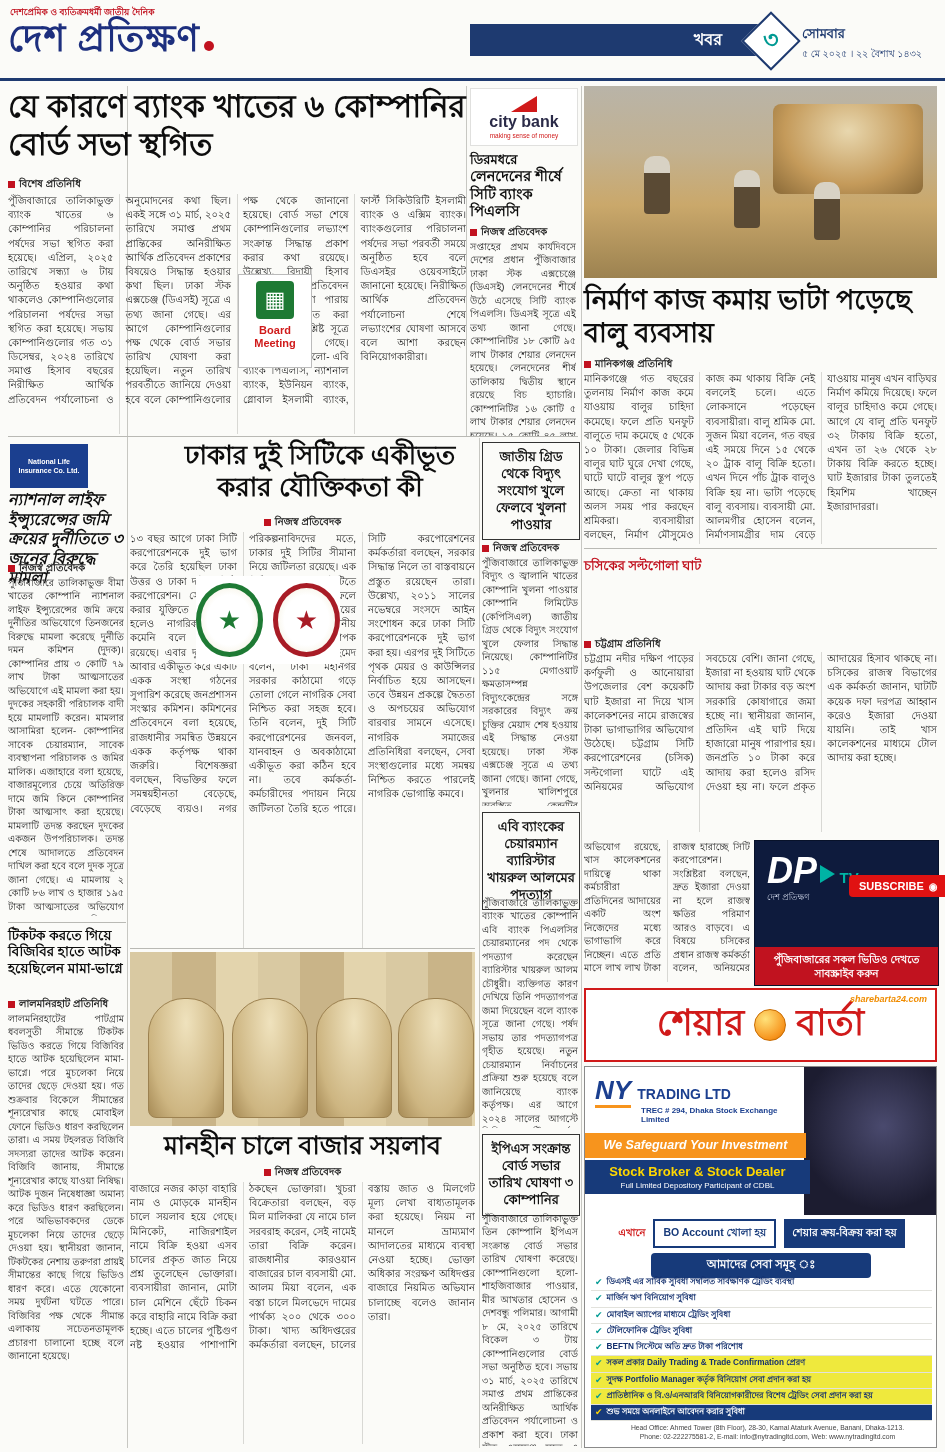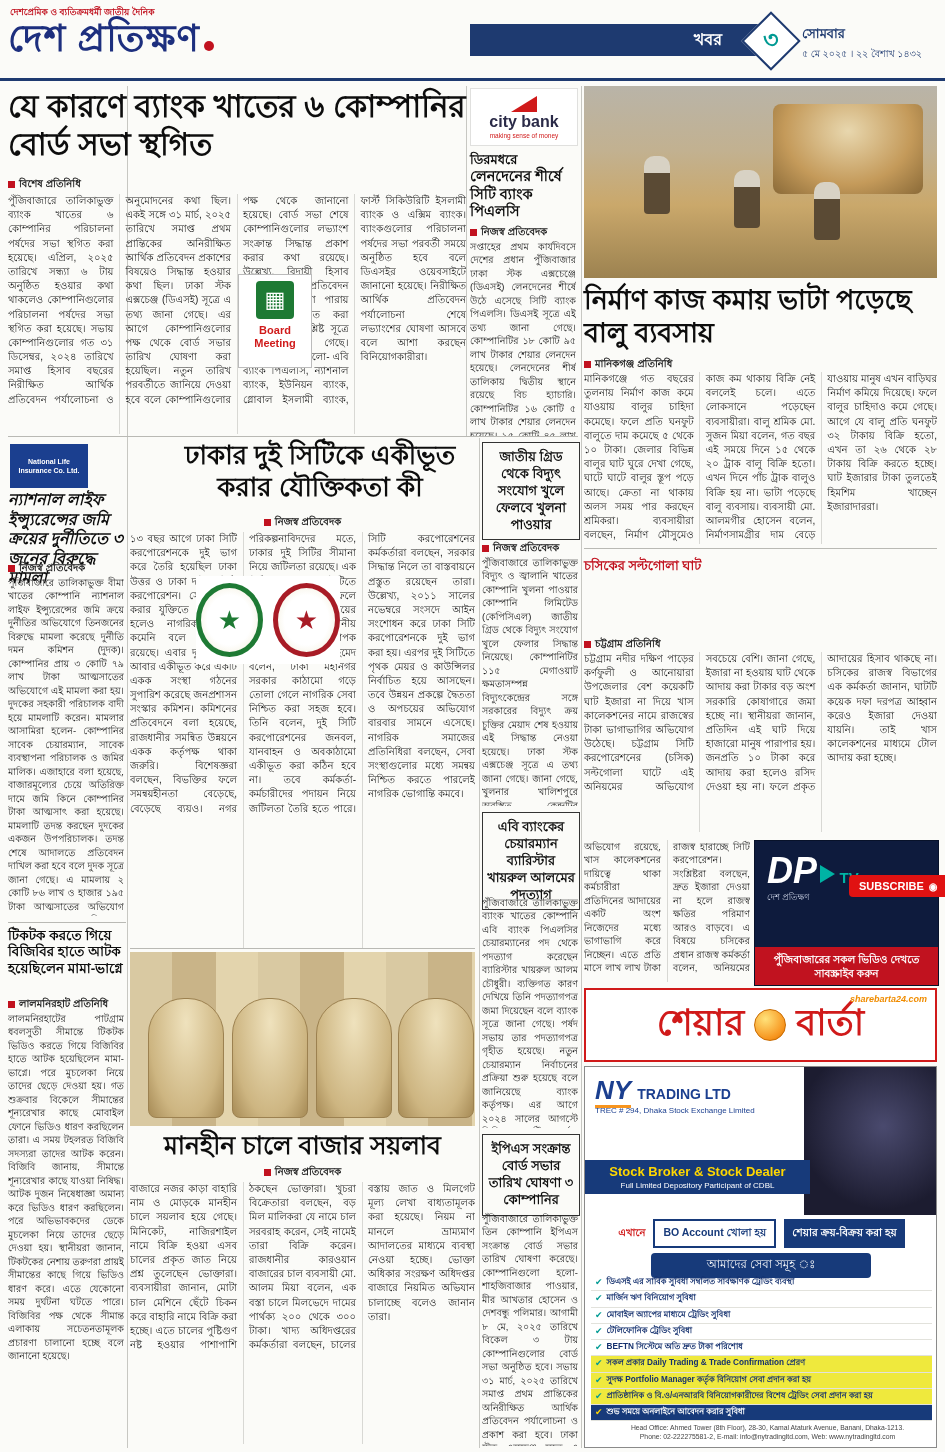--- a/index.html
+++ b/index.html
@@ -49,29 +49,29 @@
   .subscribe{background:#e01212;color:#fff;font-weight:800;font-size:11px;border-radius:4px;padding:5px 10px;display:inline-flex;align-items:center;gap:5px;border:none;}
   .dp-caption{position:absolute;left:0;bottom:0;width:100%;background:#c1121f;color:#fff;font-size:10.5px;font-weight:700;text-align:center;padding:5px 6px;box-sizing:border-box;line-height:1.35;}
   .ad-sb{background:#fff;border:2.5px solid #d01a1a;box-sizing:border-box;}
   .sb-url{position:absolute;right:8px;top:4px;color:#f08c00;font-size:9px;font-weight:700;font-style:italic;}
   .sb-row{display:flex;align-items:center;justify-content:center;gap:10px;height:100%;}
   .sb-word{color:#d01a1a;font-size:36px;font-weight:800;}
   .sb-globe{width:30px;height:30px;border-radius:50%;background:radial-gradient(circle at 35% 30%,#ffe27a,#f7941d 70%,#c96b00);border:1px solid #c96b00;}
   .ad-nyt{background:#fff;border:1px solid #8a8a8a;box-sizing:border-box;}
   .nyt-n1{font-size:26px;font-weight:800;font-style:italic;color:#1b3f8f;border-bottom:3px solid #f7941d;line-height:1;}
   .nyt-n2{font-size:14px;font-weight:800;color:#1b3f8f;margin-left:6px;}
-  .nyt-trec{font-size:8px;color:#1b3f8f;font-weight:400;margin-top:3px;}
+  .nyt-trec{font-size:8px;color:#1b3f8f;font-weight:700;margin-top:3px;margin-left:46px;}
   .nyt-banner{background:#f7941d;color:#fff;font-weight:800;font-style:italic;font-size:12.5px;text-align:center;line-height:25px;}
   .nyt-navy{background:#173a7a;color:#ffd700;text-align:center;padding:4px 2px;}
   .nyt-navy .l1{font-size:13px;font-weight:800;}
   .nyt-navy .l2{font-size:8px;color:#fff;font-weight:400;margin-top:2px;}
   .nyt-ekhane{color:#d01a1a;font-weight:800;font-size:10px;}
   .nyt-box1{border:2px solid #173a7a;color:#173a7a;background:#fff;font-weight:800;font-size:10.5px;padding:4px 8px;}
   .nyt-box2{background:#173a7a;color:#fff;font-weight:800;font-size:10.5px;padding:6px 8px;}
-  .nyt-pill{background:#173a7a;color:#fff;font-weight:400;font-size:11.5px;text-align:center;border-radius:4px;padding:3px 0;}
+  .nyt-pill{background:#173a7a;color:#fff;font-weight:700;font-size:11.5px;text-align:center;border-radius:4px;padding:3px 0;}
   .svc-row{display:flex;align-items:flex-start;gap:4px;font-size:8.2px;color:#14306e;font-weight:700;padding:2px 4px;border-bottom:1px solid #e2e2dc;line-height:1.25;}
   .svc-row .chk{color:#009a93;font-size:9px;flex:0 0 auto;}
   .svc-hl{background:#efe93d;}
   .svc-dark{background:#173a7a;color:#fff;}
   .svc-dark .chk{color:#ffd700;}
   .nyt-contact{font-size:6.8px;color:#444;text-align:center;line-height:1.4;padding:3px 6px;}
   .kicker-red{color:#c1121f;font-weight:800;}
   .center{text-align:center;}
 </style>
 </head>
@@ -228,20 +228,21 @@
       <span class="sb-word">বার্তা</span>
     </div>
   </div>
 
   <div class="abs ad-nyt" style="left:584px;top:1066px;width:353px;height:382px;">
     <div class="abs" style="left:10px;top:10px;width:210px;">
       <span class="nyt-n1">NY</span><span class="nyt-n2">TRADING LTD</span>
       <div class="nyt-trec">TREC # 294, Dhaka Stock Exchange Limited</div>
     </div>
     <div class="abs photo-dark" style="right:0;top:0;width:132px;height:148px;"></div>
+    <div class="abs nyt-banner" style="left:0;top:66px;width:221px;height:25px;">We Safeguard Your Investment</div>
     <div class="abs nyt-navy" style="left:0;top:93px;width:221px;">
       <div class="l1">Stock Broker &amp; Stock Dealer</div>
       <div class="l2">Full Limited Depository Participant of CDBL</div>
     </div>
     <div class="abs" style="left:0;top:152px;width:353px;display:flex;align-items:center;justify-content:center;gap:8px;">
       <span class="nyt-ekhane">এখানে</span>
       <span class="nyt-box1">BO Account খোলা হয়</span>
       <span class="nyt-box2">শেয়ার ক্রয়-বিক্রয় করা হয়</span>
     </div>
     <div class="abs nyt-pill" style="left:66px;top:186px;width:220px;">আমাদের সেবা সমূহ ঃ</div>

